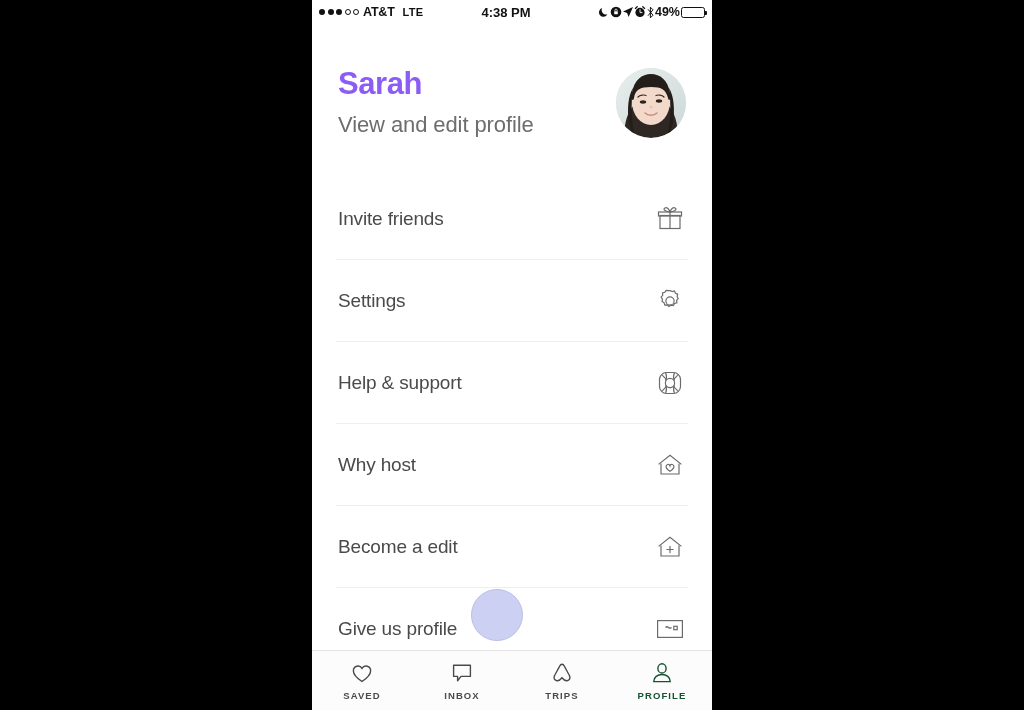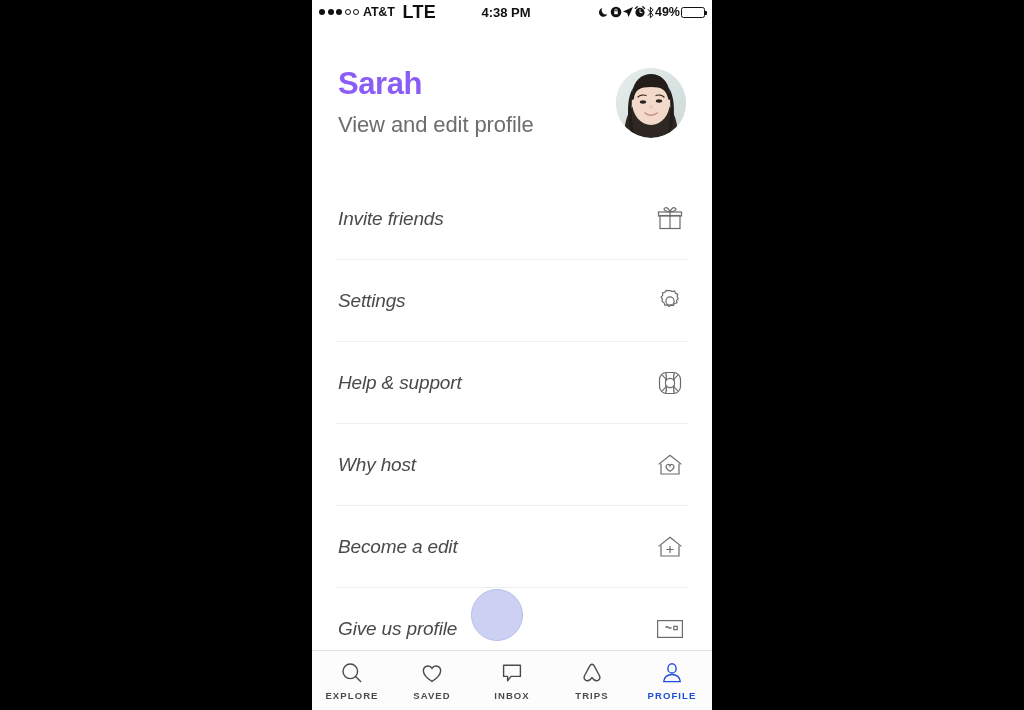--- a/index.html
+++ b/index.html
@@ -46,21 +46,21 @@
     gap: 4px;
     flex: 0 0 auto;
   }
   .dots { display: flex; align-items: center; gap: 2.5px; }
   .dot {
     width: 6px; height: 6px; border-radius: 50%;
     background: #111; box-sizing: border-box;
   }
   .dot.empty { background: transparent; border: 1px solid #111; }
   .sb-carrier { letter-spacing: -0.2px; font-size: 12.5px; }
-  .sb-lte { margin-left: 4px; font-size: 18px; letter-spacing: 0.3px;}
+  .sb-lte { margin-left: 4px; font-size: 11px; letter-spacing: 0.3px;}
   .sb-center {
     position: absolute;
     left: 0; right: 12px;
     text-align: center;
     font-size: 13px;
     font-weight: bold;
     pointer-events: none;
   }
   .sb-right {
     margin-left: auto;
@@ -116,21 +116,21 @@
   .avatar {
     width: 70px; height: 70px;
     border-radius: 50%;
     overflow: hidden;
     flex: 0 0 auto;
     background: #d8dedd;
     position: relative;
   }
   .avatar svg { display: block; width: 100%; height: 100%; }
   
-  .menu { margin-top: 40px; font-style: italic; }
+  .menu { margin-top: 40px; }
   .menu-row {
     position: relative;
     height: 81px;
     display: flex;
     align-items: center;
     padding: 0 26px;
     box-sizing: border-box;
   }
   .menu-label {
     font-size: 19px;
@@ -174,21 +174,21 @@
   }
   .tab {
     flex: 1;
     display: flex;
     flex-direction: column;
     align-items: center;
     justify-content: center;
     gap: 5px;
     color: #4a4a4a;
   }
-  .tab.active { color: #1d4ed8; }
+  .tab.active { color: #14532d; }
   .tab-icon { height: 25px; display: flex; align-items: center; justify-content: center; }
   .tab-icon svg { display: block; }
   .tab-label {
     font-size: 9.5px;
     font-weight: bold;
     letter-spacing: 1.1px;
   }
 </style>
 </head>
 <body>
@@ -354,29 +354,20 @@
           </svg>
         </span>
       </div>
       <div class="divider"></div>
     </div>
 
     <div class="tap-indicator" style="left: 159px; top: 589px; width: 52px; height: 52px; display: block;"></div>
 
     <div class="tabbar">
 
-      <div class="tab">
-        <span class="tab-icon">
-          <svg width="24" height="24" viewBox="0 0 24 24" fill="none" stroke="currentColor" stroke-width="1.4">
-            <circle cx="10.3" cy="10.3" r="7.3"></circle>
-            <line x1="15.6" y1="15.6" x2="20.6" y2="20.6" stroke-linecap="round"></line>
-          </svg>
-        </span>
-        <span class="tab-label">EXPLORE</span>
-      </div>
 
       <div class="tab">
         <span class="tab-icon">
           <svg width="24" height="24" viewBox="0 0 24 24" fill="none" stroke="currentColor" stroke-width="1.4">
             <path d="M12 20.5C6.3 16.6 3.4 13.5 3.4 9.9A4.6 4.6 0 0 1 12 7.4a4.6 4.6 0 0 1 8.6 2.5c0 3.6-2.9 6.7-8.6 10.6z"></path>
           </svg>
         </span>
         <span class="tab-label">SAVED</span>
       </div>
 

